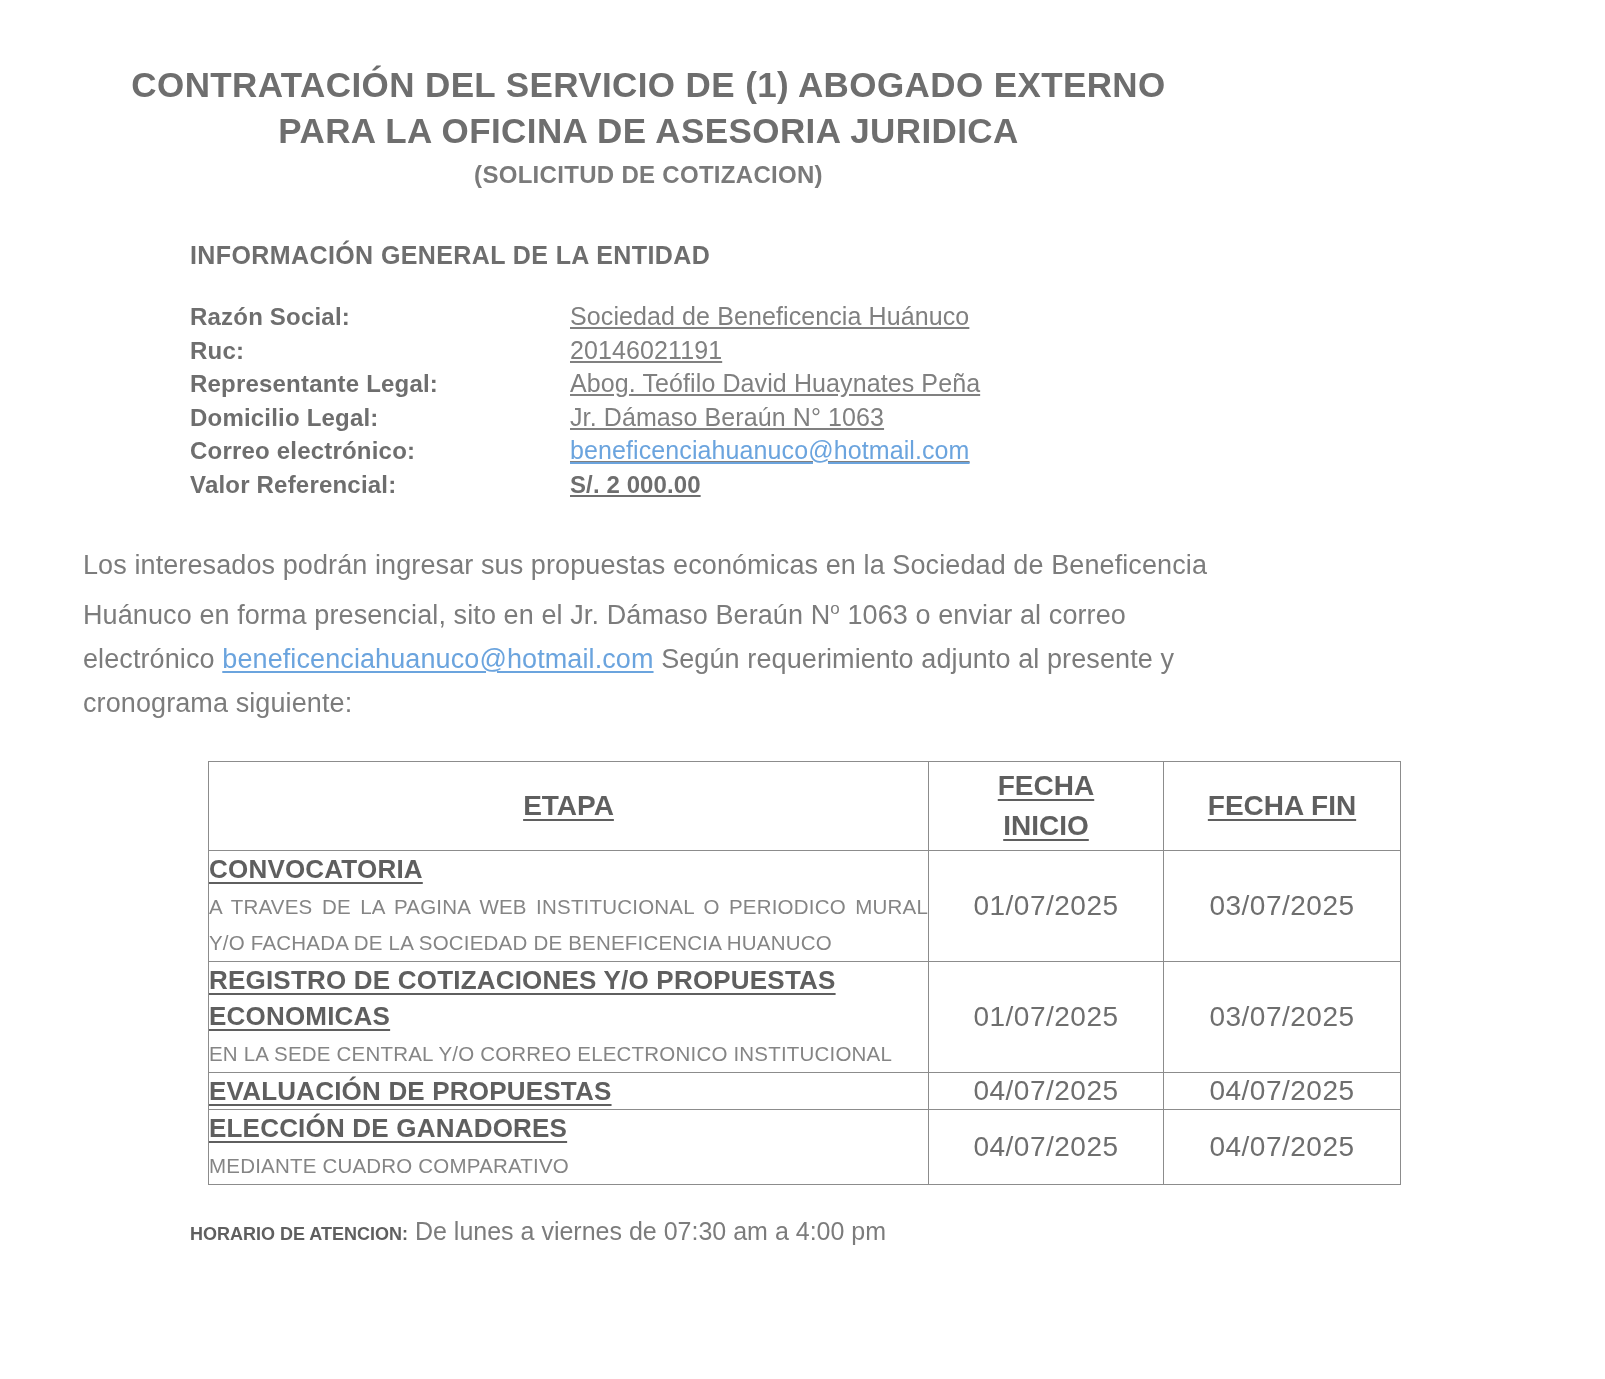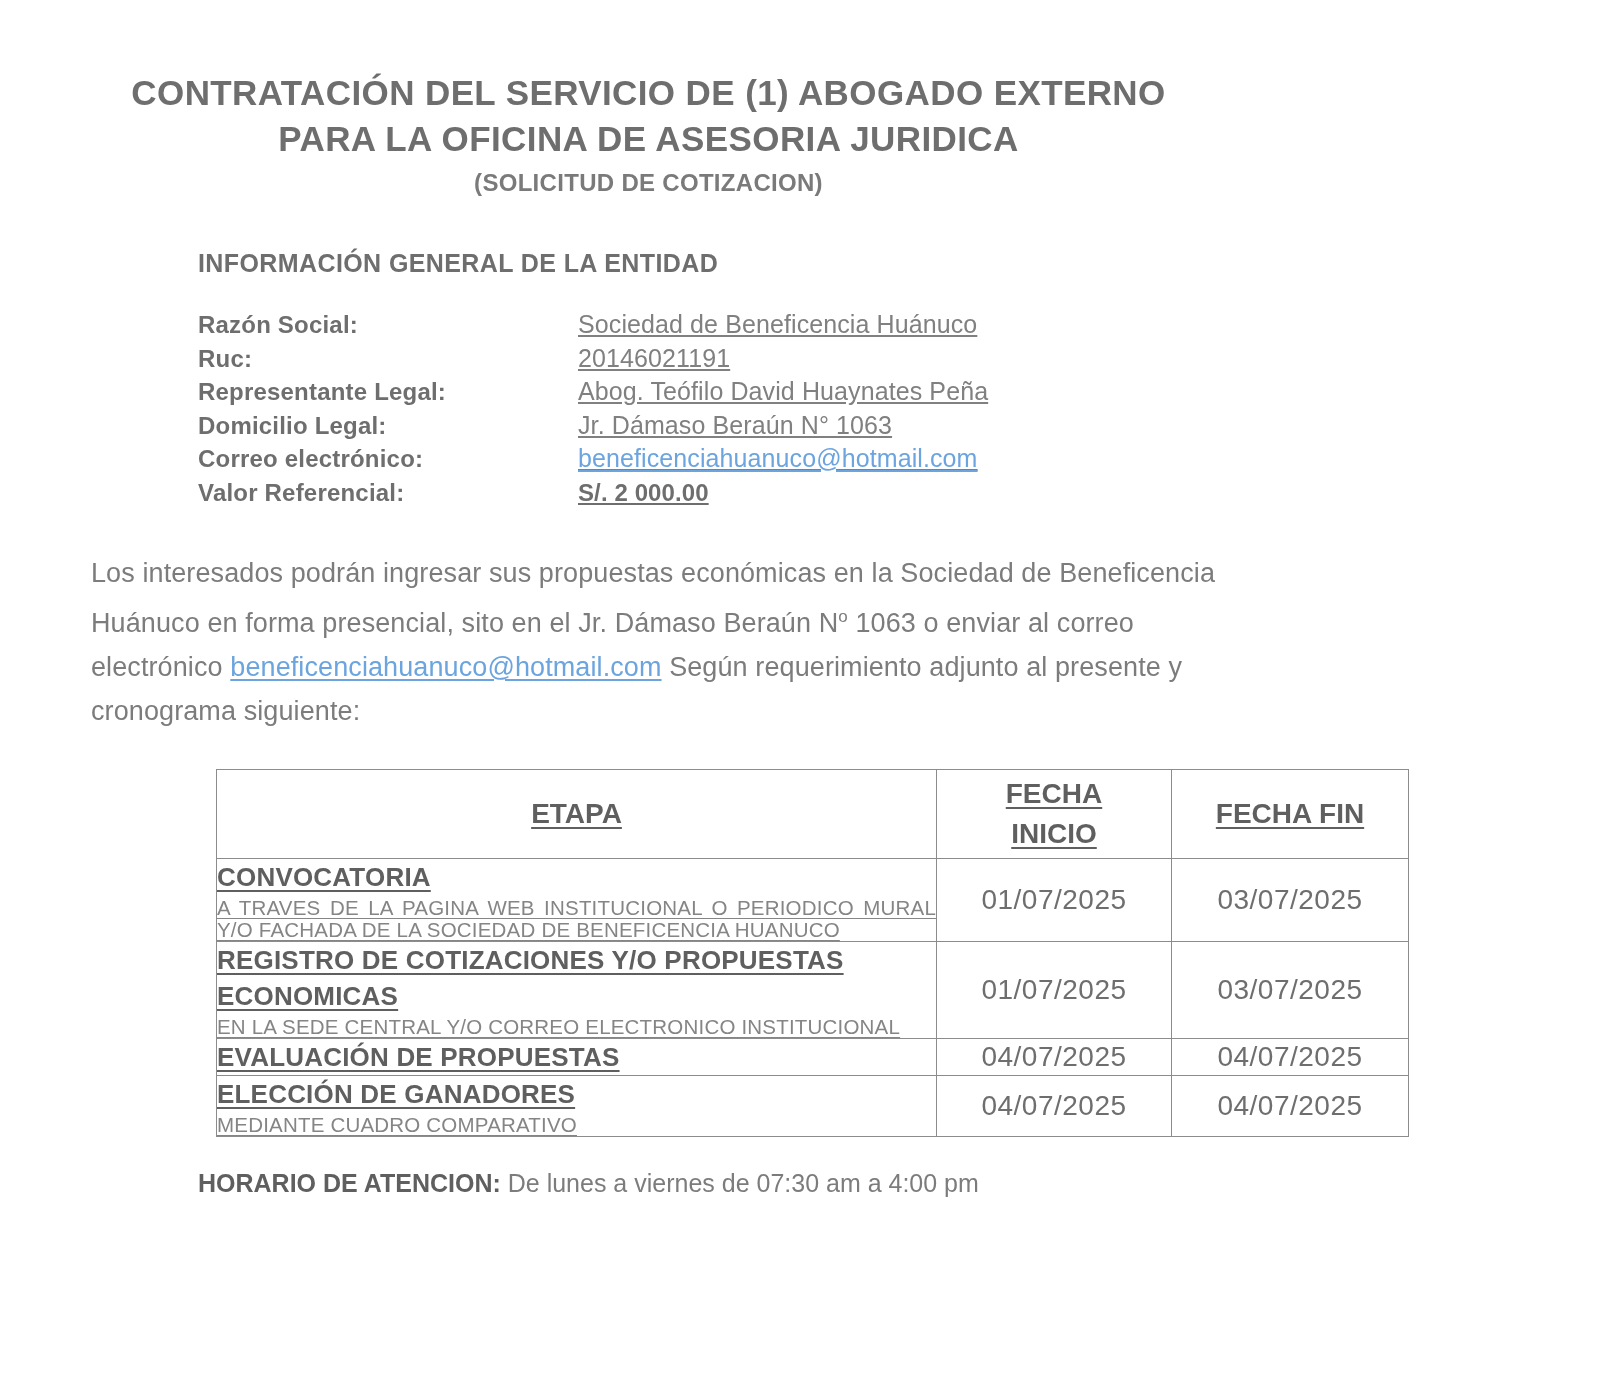--- a/index.html
+++ b/index.html
@@ -14,21 +14,21 @@
     color: #6e6e6e;
     overflow: hidden;
     position: relative;
   }
 
   .page {
     position: relative;
     width: 1297px;
     height: 1379px;
     box-sizing: border-box;
-    padding: 8px;
+    padding: 0;
   }
 
   
   .title-block {
     text-align: center;
     padding-top: 62px;
   }
   .title-line {
     font-weight: bold;
     font-size: 35px;
@@ -149,24 +149,23 @@
     letter-spacing: 0.2px;
     text-decoration: underline;
     text-underline-offset: 4px;
     text-decoration-thickness: 2px;
     display: inline;
     line-height: 36px;
   }
   .etapa-sub {
     font-size: 20.5px;
     color: #858585;
-    line-height: 22px;
+    line-height: 36px;
     text-align: justify;
     text-align-last: left;
-    text-decoration: underline;
     text-underline-offset: 3px;
     text-decoration-thickness: 1px;
     margin-top: 2px;
     letter-spacing: 0.2px;
   }
 
   td.date-cell {
     text-align: center;
     font-size: 28px;
     color: #6e6e6e;
@@ -180,21 +179,21 @@
   
   .footer {
     margin: 32px 0 0 190px;
     font-size: 25px;
     color: #7c7c7c;
     white-space: nowrap;
   }
   .footer .fl {
     font-weight: bold;
     color: #5f5f5f;
-    font-size: 25px;
+    font-size: 18px;
   }
 </style>
 </head>
 <body>
 
 <div class="page">
 
   <div class="title-block">
     <div class="title-line">CONTRATACIÓN DEL SERVICIO DE (1) ABOGADO EXTERNO</div>
     <div class="title-line">PARA LA OFICINA DE ASESORIA JURIDICA</div>

